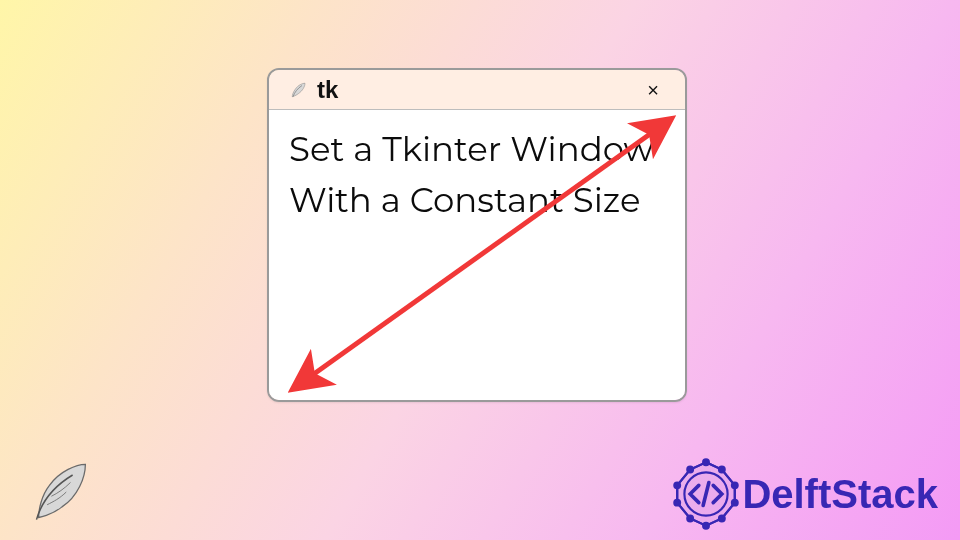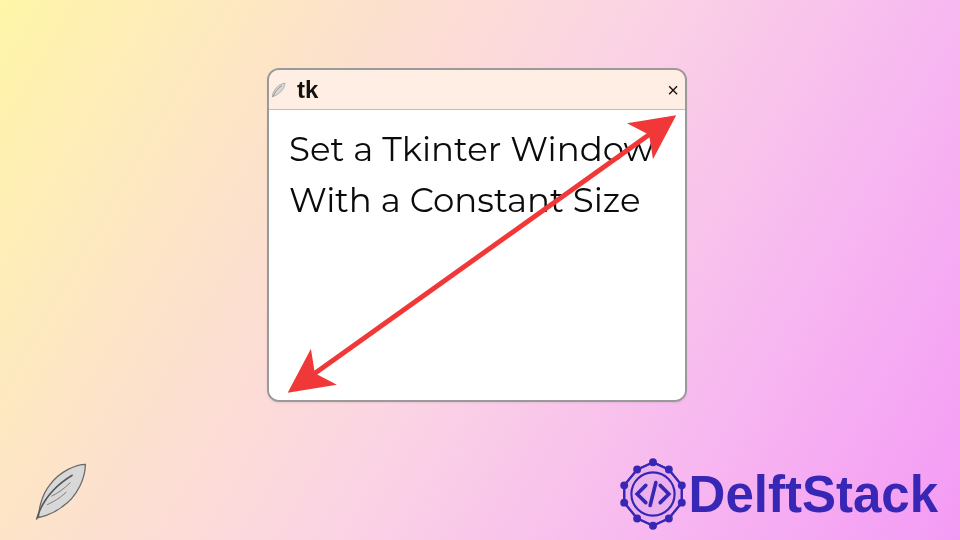--- a/index.html
+++ b/index.html
@@ -16,21 +16,21 @@
     width: 420px; height: 334px;
     border: 2px solid #9a9a9a;
     border-radius: 12px;
     overflow: hidden;
     box-shadow: 0 1px 2px rgba(0,0,0,0.08);
   }
   .titlebar {
     height: 40px;
     background: #ffeee3;
     display: flex; align-items: center;
-    padding: 0 0;
+    padding: 0 20px;
     border-bottom: 1px solid #bdbdbd;
   }
   .titlebar .feather-small {
     width: 20px; height: 20px;
     display: inline-flex; align-items: center; justify-content: center;
     margin-right: 8px;
   }
   .titlebar .title {
     font-weight: 700;
     font-size: 24px;
@@ -67,21 +67,21 @@
     left: 28px; bottom: 14px;
     width: 68px; height: 68px;
   }
   .logo {
     position: absolute;
     right: 22px; bottom: 10px;
     display: flex; align-items: center;
     color: #3827b4;
   }
   .logo-text {
-    font-size: 51px;
+    font-size: 40px;
     font-weight: 600;
     margin-left: 0;
     color: #3827b4;
     font-family: "Segoe UI", Arial, sans-serif;
   }
   .logo svg { width: 72px; height: 72px; }
 </style>
 </head>
 <body>
 

